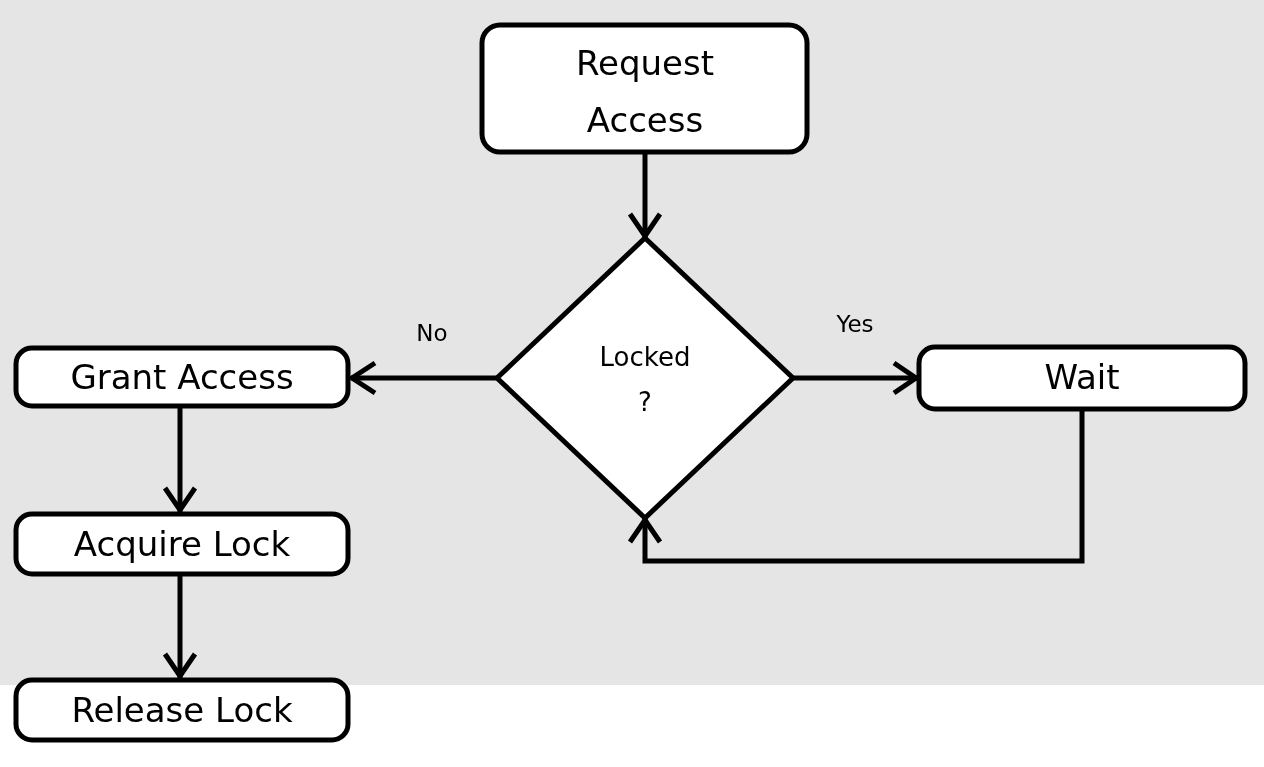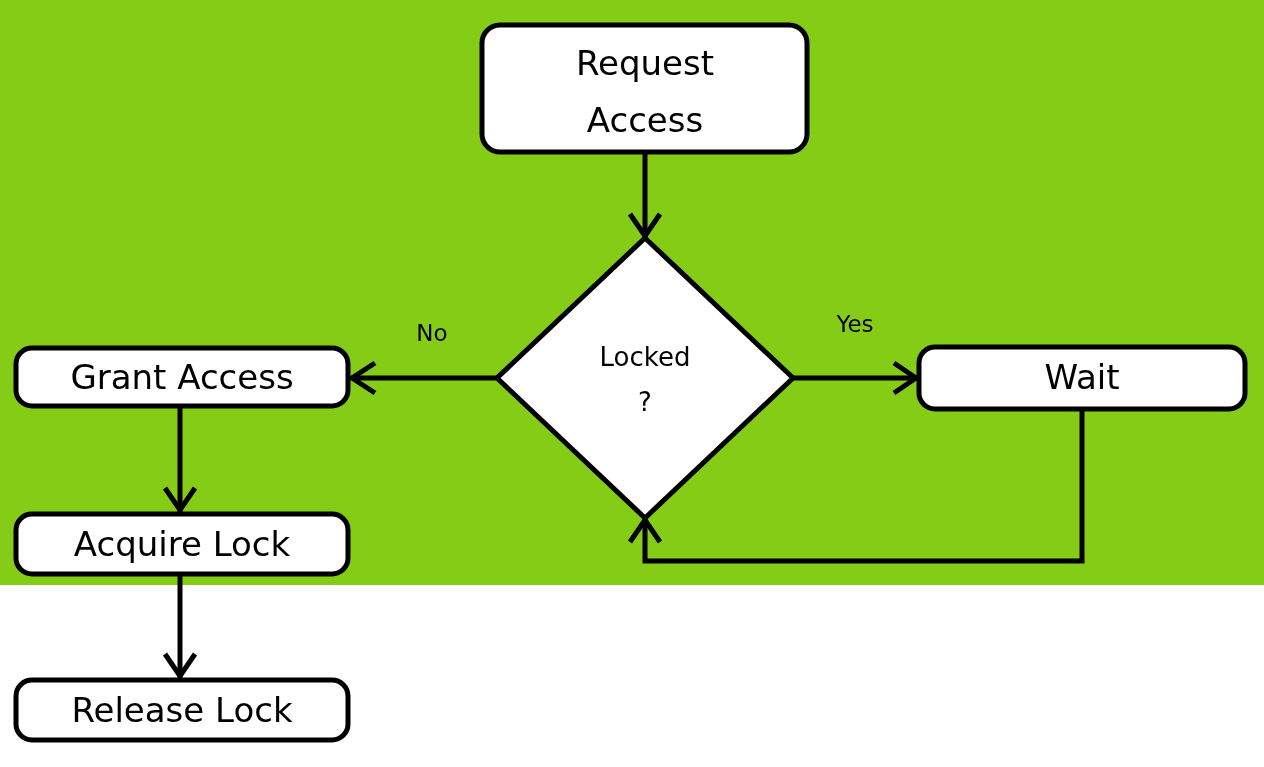--- a/index.html
+++ b/index.html
@@ -9,22 +9,22 @@
   }
   body {
     width: 1264px;
     height: 767px;
     font-family: "DejaVu Sans", sans-serif;
     overflow: hidden;
   }
   #flowchart-canvas {
     position: relative;
     width: 1264px;
-    height: 585px;
-    background: #84cc16;
+    height: 685px;
+    background: #e5e5e5;
   }
   svg.chart-svg {
     position: absolute;
     top: 0;
     left: 0;
     width: 1264px;
     height: 767px;
   }
   .node-shape {
     fill: #ffffff;

